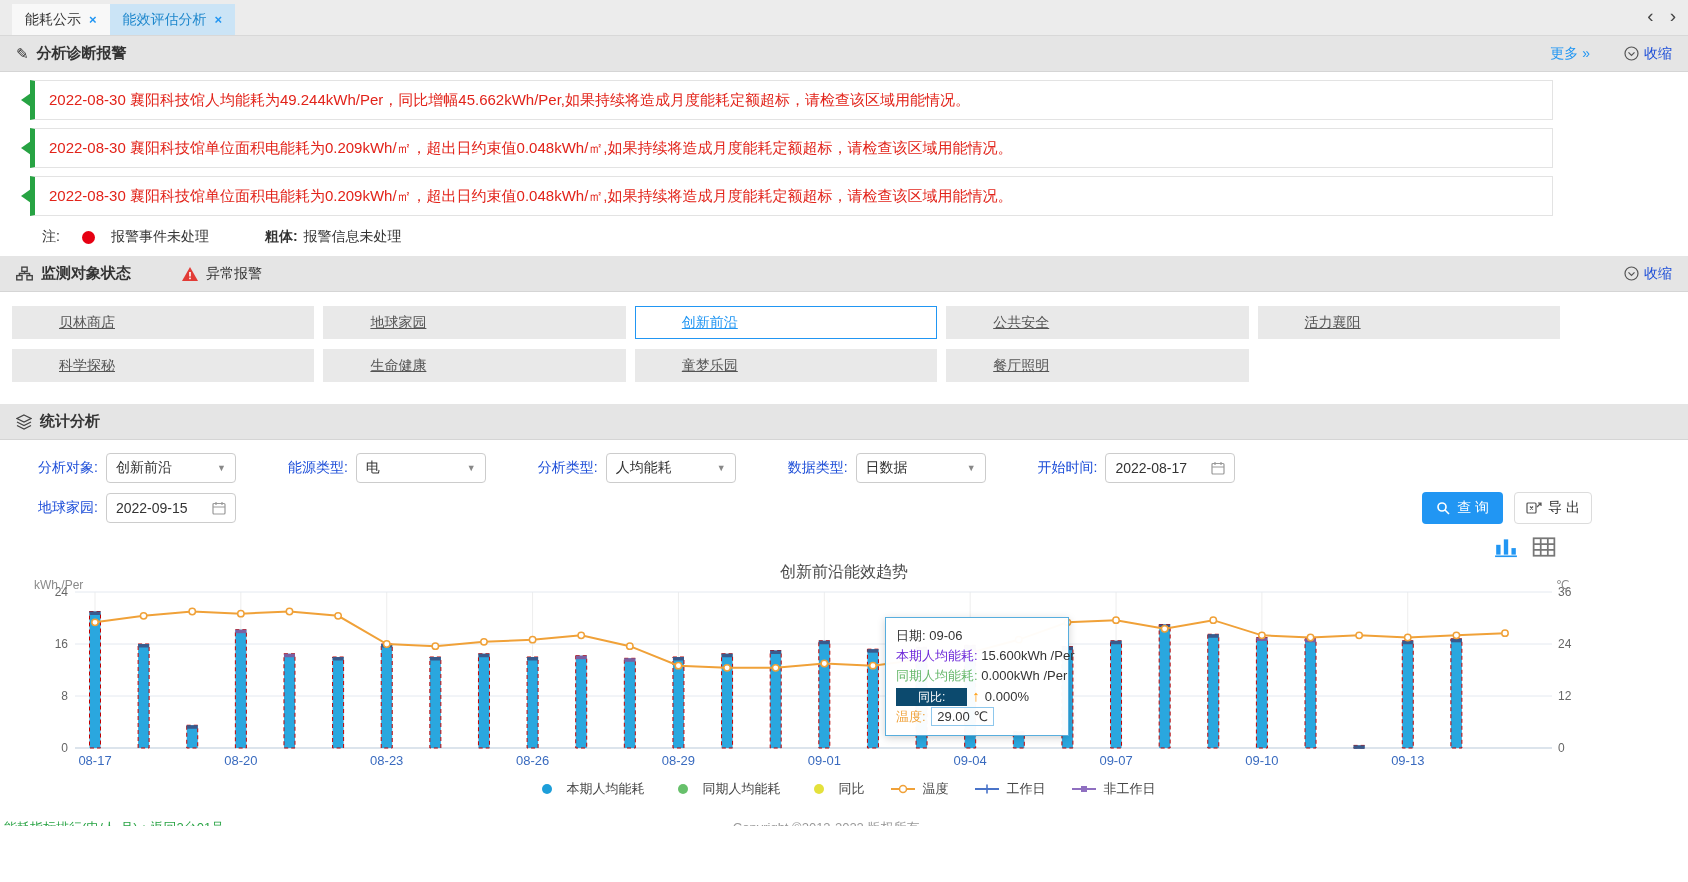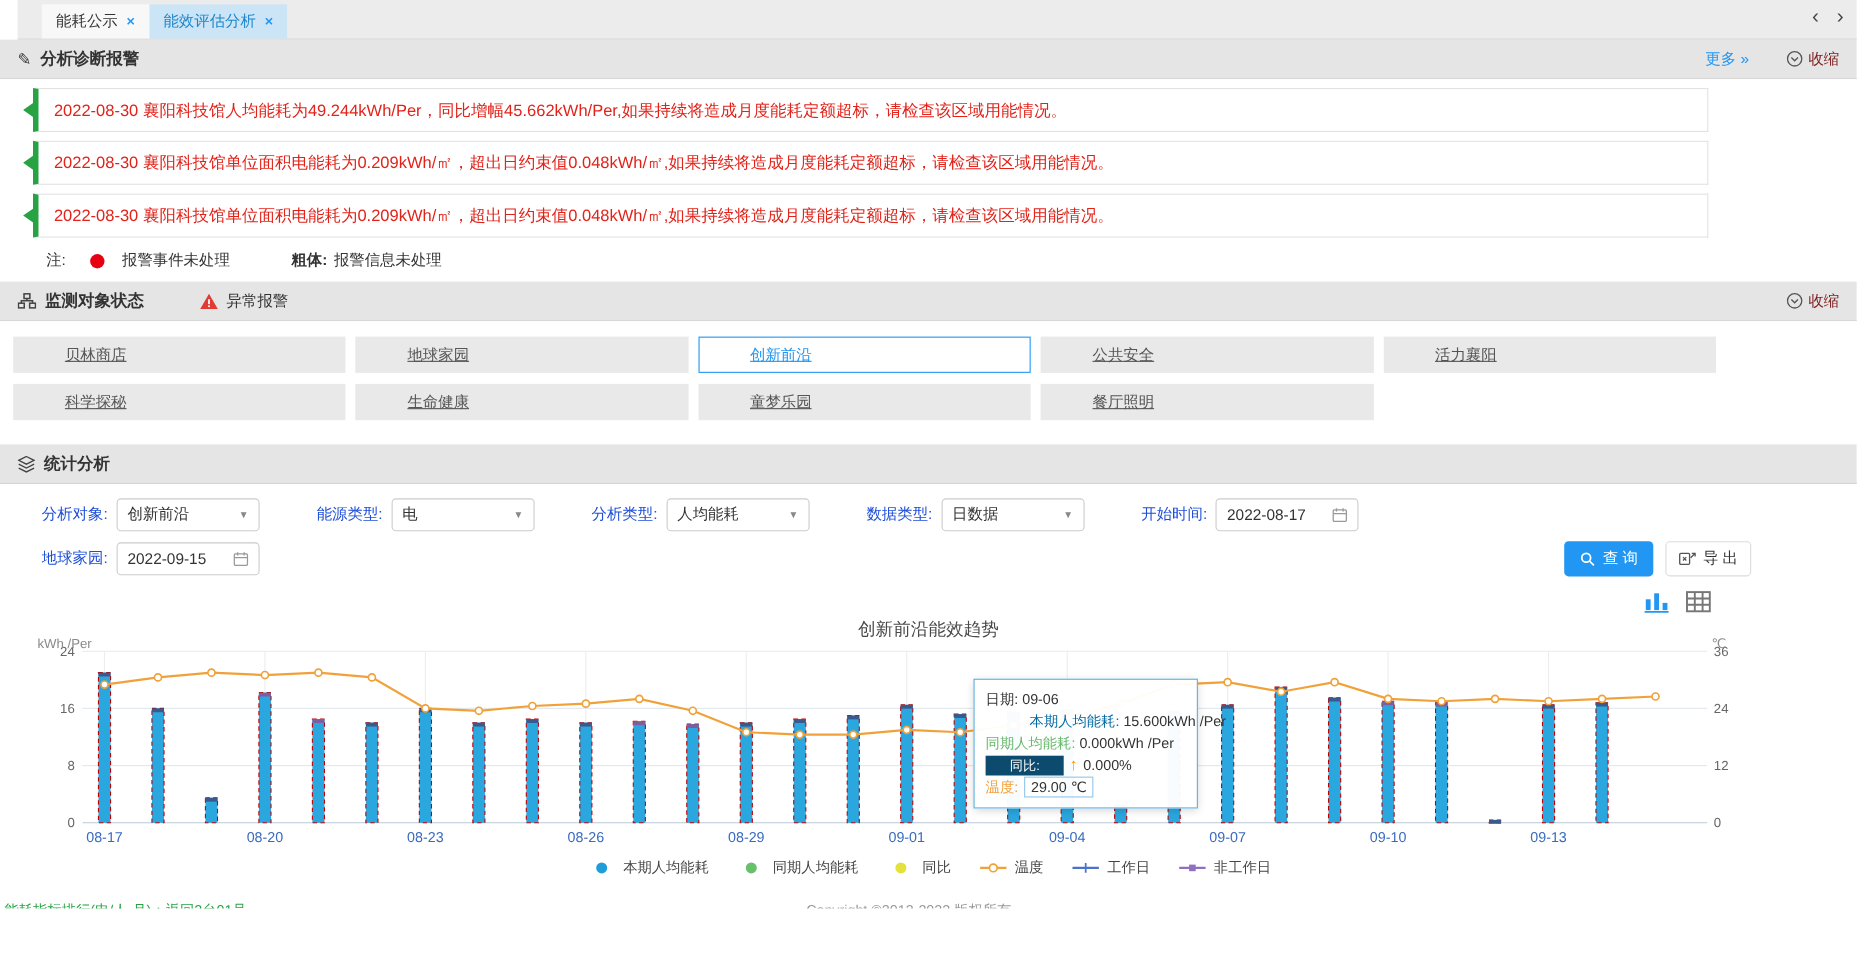--- a/index.html
+++ b/index.html
@@ -3,37 +3,37 @@
 <meta charset="utf-8">
 <style>
 * { box-sizing: border-box; margin: 0; padding: 0; }
 html,body { width:1688px; height:882px; }
 body {
   font-family: "Liberation Sans", "DejaVu Sans", sans-serif;
   background:#fff; overflow:hidden; position:relative; color:#333;
 }
 
 .tabbar { height:36px; background:#ececec; border-bottom:1px solid #d8d8d8;
-  display:flex; align-items:flex-end; padding-left:22px; position:relative;margin-left:16px; }
+  display:flex; align-items:flex-end; padding-left:12px; position:relative; }
 .tab { height:31px; display:flex; align-items:center; gap:8px; padding:0 13px;
   font-size:14px; color:#333; cursor:default; }
 .tab.tab1 { background:#f8f8f8; }
 .tab.active { background:#cbe4f6; color:#1e87cc; }
 .tab .x { font-size:13px; color:#2196f3; font-weight:bold; }
 .tab-arrows { position:absolute; right:12px; top:6px; font-size:19px; color:#444;
   display:flex; gap:16px; line-height:1; }
 .tab-arrows span { cursor:pointer; }
 
 .sec { height:36px; background:#e5e5e5; border-bottom:1px solid #d5d5d5;
   display:flex; align-items:center; padding:0 16px; gap:8px; }
 .sec .t { font-size:15px; font-weight:bold; color:#333; }
 .sec .sub { font-size:14px; color:#333; margin-left:42px; display:flex; align-items:center; gap:7px; }
 .sec .spacer { flex:1; }
 .sec .more { color:#2196f3; font-size:14px; margin-right:26px; cursor:pointer; }
-.collapse { display:flex; align-items:center; gap:5px; font-size:14px; color:#7f1d1d; cursor:pointer; }
+.collapse { display:flex; align-items:center; gap:5px; font-size:14px; color:#1d4ed8; cursor:pointer; }
 .pencil { font-size:15px; color:#333; }
 
 .alerts { padding:8px 135px 10px 30px; background:#fff; }
 .alert { position:relative; height:40px; border:1px solid #e3e3e3; border-left:5px solid #27a343;
   display:flex; align-items:center; padding-left:14px; margin-bottom:8px;
   font-size:15px; color:#e2231a; background:#fff; }
 .alert .tri { position:absolute; left:-14px; top:50%; transform:translateY(-50%);
   width:0; height:0; border-top:7px solid transparent; border-bottom:7px solid transparent;
   border-right:10px solid #27a343; }
 .note { margin-top:12px; display:flex; align-items:center; font-size:14px; color:#333; padding-left:12px; }
@@ -66,24 +66,24 @@
 .ctoolbar { position:absolute; right:132px; top:2px; display:flex; gap:14px; align-items:center; }
 .ctoolbar .ticon { cursor:pointer; display:flex; }
 .ctitle { text-align:center; font-size:16px; color:#4a4a4a; padding-top:28px; height:50px; }
 .unitl { position:absolute; left:34px; top:44px; font-size:12px; color:#8a8a8a; }
 .unitr { position:absolute; left:1556px; top:44px; font-size:12px; color:#8a8a8a; }
 #chart-svg { display:block; }
 .legend { display:flex; justify-content:center; gap:24px; align-items:center;
   font-size:13px; color:#444; height:20px; }
 .leg-item { display:flex; align-items:center; gap:6px; cursor:pointer; }
 
-.ttip { position:absolute; left:885px; top:617px; width:204px; background:rgba(255,255,255,.97);
+.ttip { position:absolute; left:885px; top:617px; width:184px; background:rgba(255,255,255,.97);
   border:1px solid #58aede; box-shadow:0 2px 8px rgba(0,0,0,.18); padding:8px 10px;
   font-size:13px; line-height:20px; color:#333; z-index:5; white-space:nowrap; }
-.tt-cur { color:#0369a1;margin-left:40px; } .tt-prev { color:#67b86b; } .tt-temp { color:#f0a138; }
+.tt-cur { color:#6d28d9; } .tt-prev { color:#67b86b; } .tt-temp { color:#f0a138; }
 .yoy-badge { background:#0c4a6e; color:#fff; padding:0 22px; font-size:12px; display:inline-block;
   height:18px; line-height:18px; }
 .yoy-arrow { color:#ff9800; font-weight:bold; font-size:15px; margin:0 5px; }
 .temp-box { border:1px solid #8ec7ec; padding:1px 5px; margin-left:2px; }
 
 .footer { height:7px; overflow:hidden; margin-top:20px; display:flex; align-items:flex-start; }
 .f-left { color:#27a343; text-decoration:underline; font-size:13px; margin-left:4px; white-space:nowrap; }
 .f-center { color:#999; font-size:13px; margin:0 auto; padding-right:260px; white-space:nowrap; }
 </style>
 </head>

